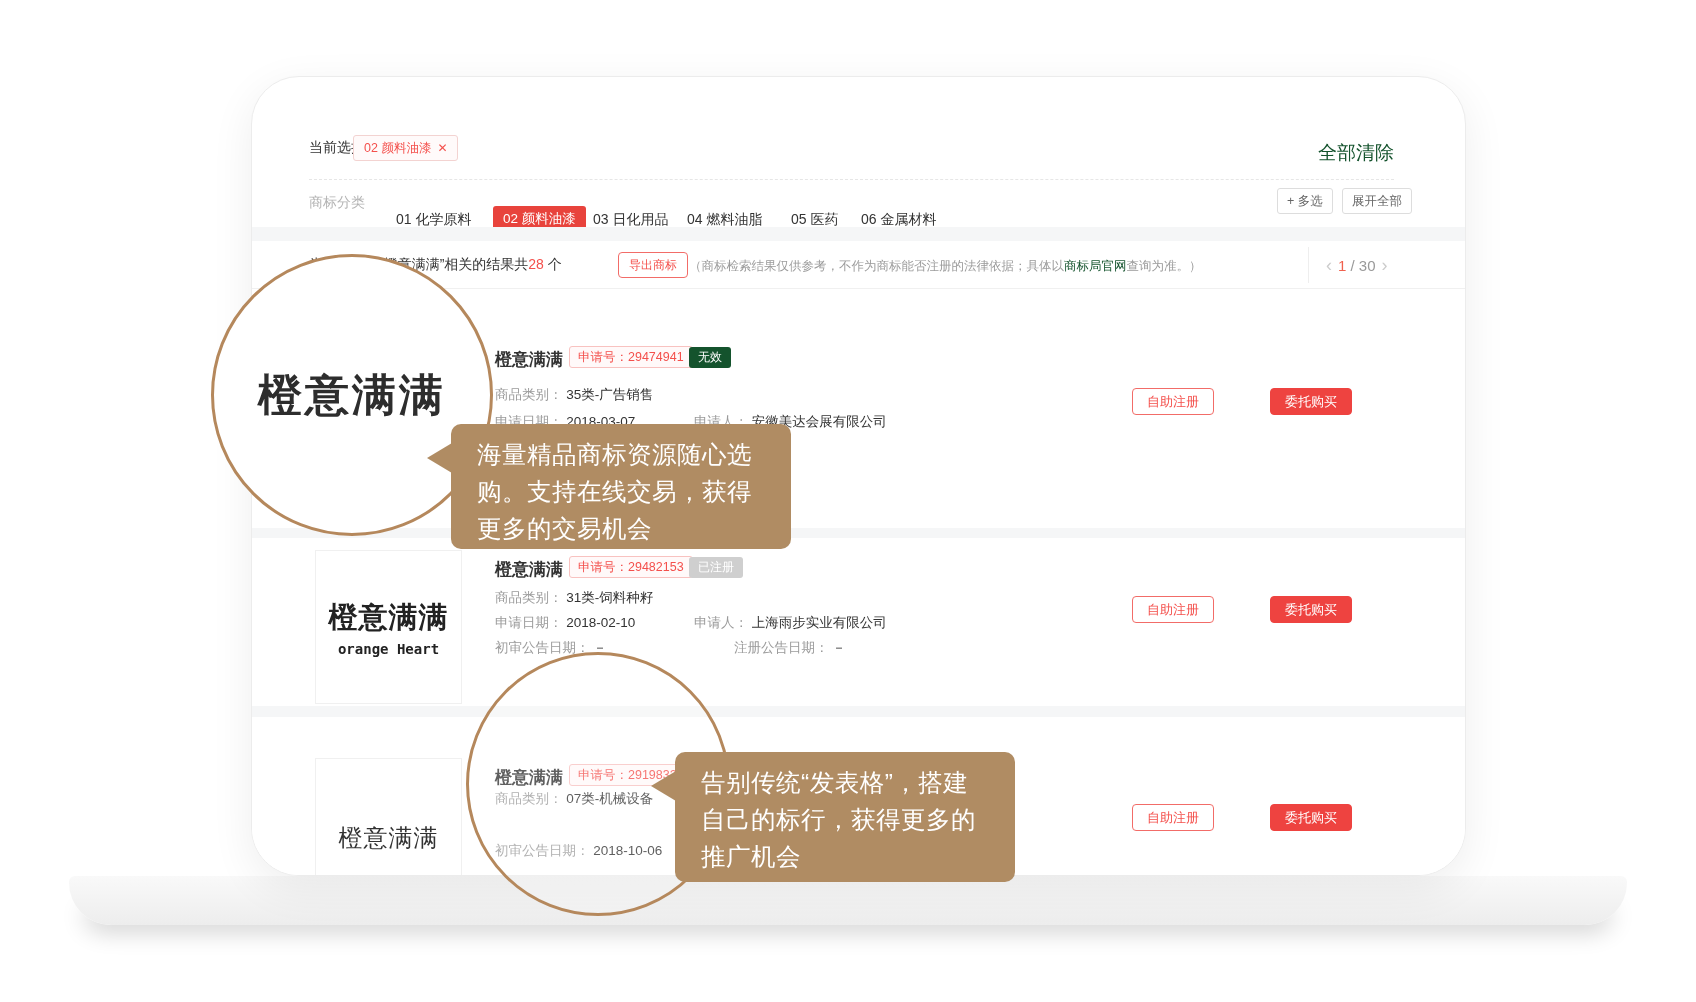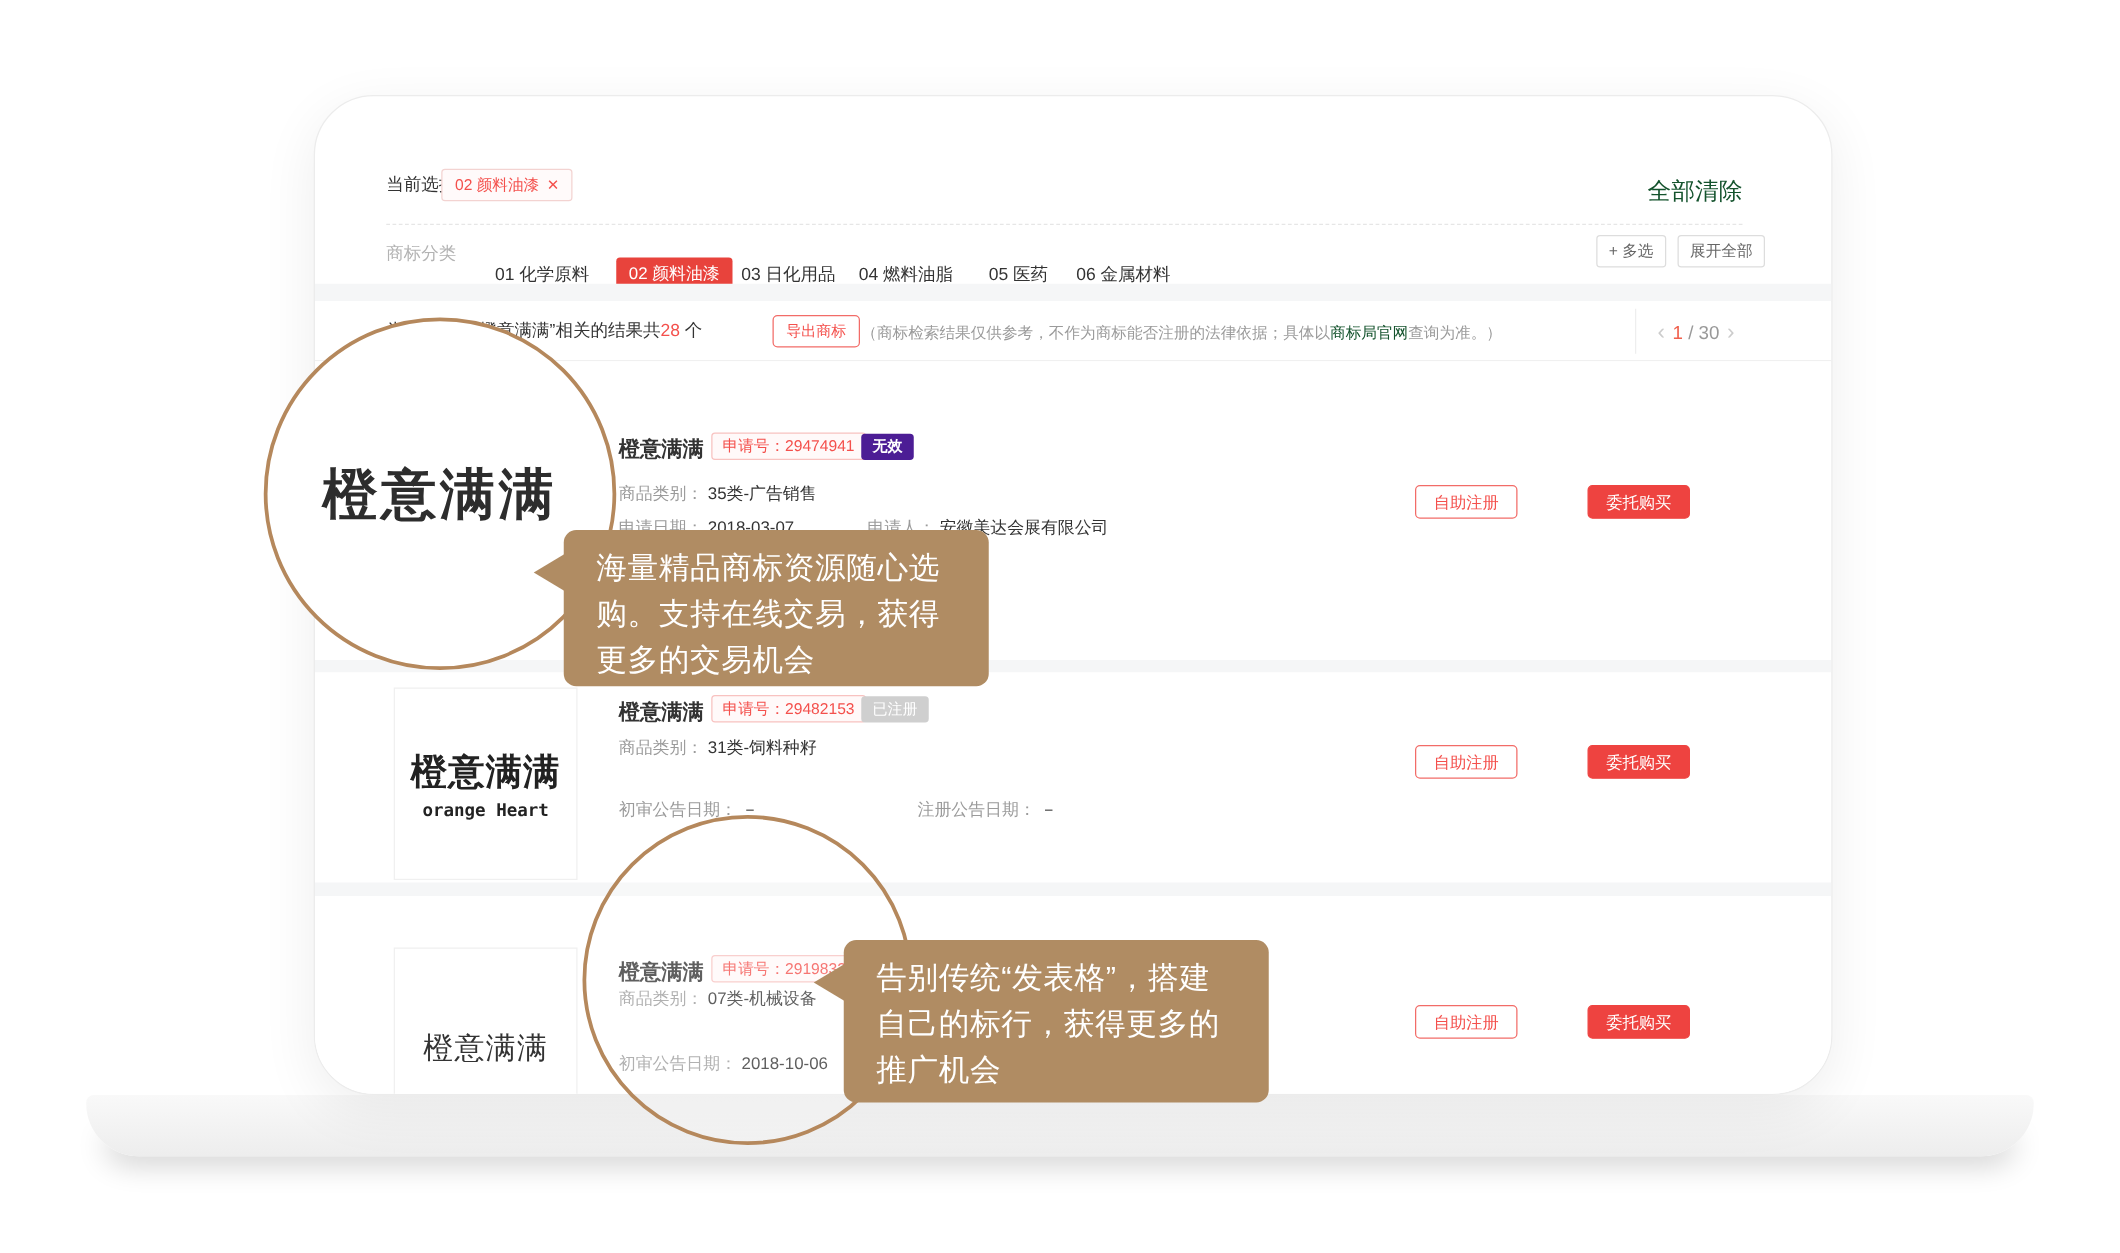--- a/index.html
+++ b/index.html
@@ -69,21 +69,21 @@
   .mark-mono { font-family:"DejaVu Sans Mono","Liberation Mono",monospace; font-size:14px; font-weight:bold; color:#222; margin-top:3px; }
   .mark-sans { font-size:24px; color:#333; letter-spacing:1px; }
 
   .mark-title { position:absolute; left:243px; font-size:17px; font-weight:bold; color:#333; cursor:pointer; }
   .row1 .mark-title { top:59px; } .row2 .mark-title { top:20px; } .row3 .mark-title { top:49px; }
   .appno-tag { position:absolute; left:317px; height:22px; line-height:20px; padding:0 8px;
     border:1px solid #f8c2c0; background:#fff9f9; border-radius:3px; font-size:12.5px; color:#f4504c; white-space:nowrap; }
   .row1 .appno-tag { top:57px; } .row2 .appno-tag { top:18px; } .row3 .appno-tag { top:47px; }
   .badge { position:absolute; left:437px; height:21px; line-height:21px; padding:0 9px;
     border-radius:3px; font-size:12px; color:#fff; }
-  .badge.invalid { background:#4c1d95; top:58px;font-weight:bold; }
+  .badge.invalid { background:#14532d; top:58px; }
   .badge.registered { background:#cfcfcf; top:19px; }
   .fline { position:absolute; left:243px; right:120px; font-size:13.5px; color:#333; white-space:nowrap; }
   .fline .lb { color:#9b9b9b; }
   .fline .col2 { position:absolute; left:199px; } 
   .fline .col2b { position:absolute; left:239px; } 
   .row1 .l2 { top:97px; } .row1 .l3 { top:124px; } .row1 .l4 { top:151px; }
   .row2 .l2 { top:51px; } .row2 .l3 { top:76px; }  .row2 .l4 { top:101px; }
   .row3 .l2 { top:73px; } .row3 .l3 { top:101px; } .row3 .l4 { top:125px; }
 
   .actions { position:absolute; right:113px; display:flex; gap:8px; }
@@ -158,20 +158,21 @@
 
     <div class="row row2">
       <div class="mark-box">
         <span class="mark-serif">橙意满满</span>
         <span class="mark-mono">orange Heart</span>
       </div>
       <span class="mark-title">橙意满满</span>
       <span class="appno-tag"><span>申请号：</span><span>29482153</span></span>
       <span class="badge registered">已注册</span>
       <div class="fline l2"><span class="lb">商品类别：</span> <span>31类-饲料种籽</span></div>
+      <div class="fline l3"><span class="lb">申请日期：</span> <span>2018-02-10</span><span class="col2"><span class="lb">申请人：</span> <span>上海雨步实业有限公司</span></span></div>
       <div class="fline l4"><span class="lb">初审公告日期：</span> <span>－</span><span class="col2b"><span class="lb">注册公告日期：</span> <span>－</span></span></div>
       <div class="actions">
         <span class="btn outline">自助注册</span>
         <span class="btn solid">委托购买</span>
       </div>
     </div>
     <div class="rgap rgap2"></div>
 
     <div class="row row3">
       <div class="mark-box">

